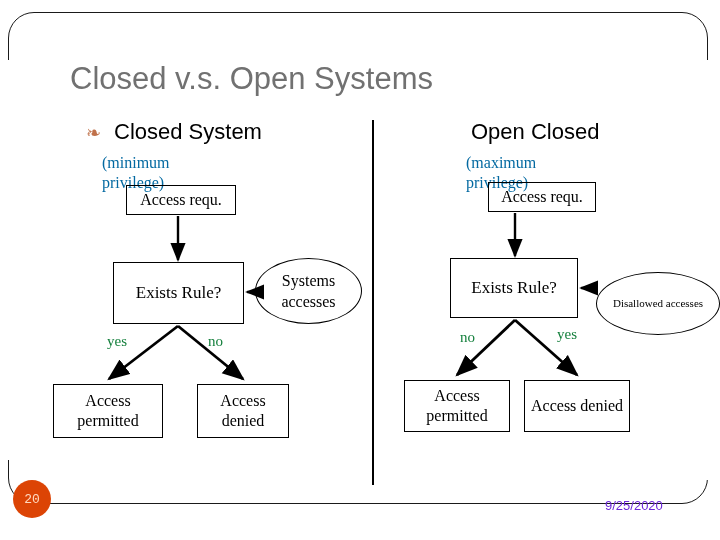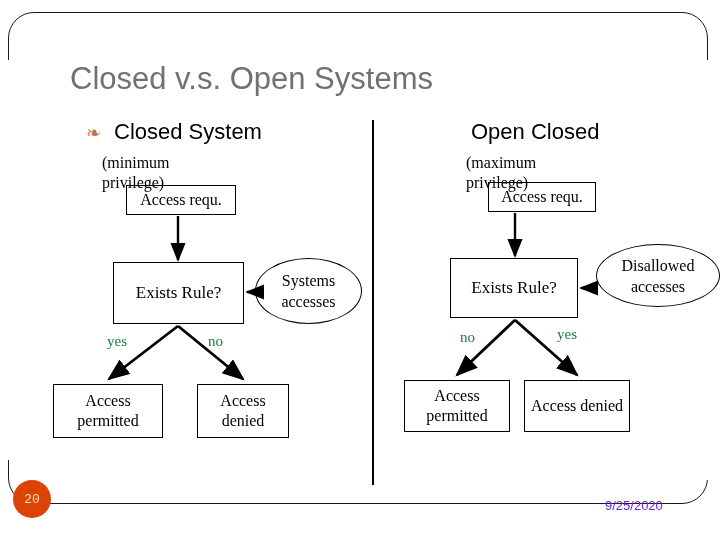--- a/index.html
+++ b/index.html
@@ -66,21 +66,21 @@
     font-size: 18px;
     line-height: 24px;
     font-family: "DejaVu Sans", sans-serif;
   }
 
   .subnote {
     position: absolute;
     font-family: "Liberation Serif", serif;
     font-size: 16px;
     line-height: 20px;
-    color: #000000;
+    color: #0369a1;
     width: 110px;
   }
   #closed-sub { left: 102px; top: 153px; }
   #open-sub   { left: 466px; top: 153px; }
 
   
   #divider {
     position: absolute;
     left: 372px;
     top: 120px;
@@ -138,21 +138,21 @@
   #l-rule    { left: 113px; top: 262px; width: 131px; height: 62px; font-size: 17px; }
   #l-allowed { left: 255px; top: 258px; width: 107px; height: 66px; font-size: 16px; }
   #l-yes     { left: 107px; top: 333px; }
   #l-no      { left: 208px; top: 333px; }
   #l-perm    { left: 53px;  top: 384px; width: 110px; height: 54px; font-size: 16px; }
   #l-deny    { left: 197px; top: 384px; width: 92px;  height: 54px; font-size: 16px; }
 
   
   #r-req      { left: 488px; top: 182px; width: 108px; height: 30px; font-size: 16px; }
   #r-rule     { left: 450px; top: 258px; width: 128px; height: 60px; font-size: 17px; }
-  #r-disallow { left: 596px; top: 244px; width: 124px; height: 63px; font-size: 16px; }
+  #r-disallow { left: 596px; top: 272px; width: 124px; height: 63px; font-size: 11px; }
   #r-no       { left: 460px; top: 329px; }
   #r-yes      { left: 557px; top: 326px; }
   #r-perm     { left: 404px; top: 380px; width: 106px; height: 52px; font-size: 16px; }
   #r-deny     { left: 524px; top: 380px; width: 106px; height: 52px; font-size: 16px; }
 
   
   #slide-num {
     position: absolute;
     left: 13px;
     top: 480px;

